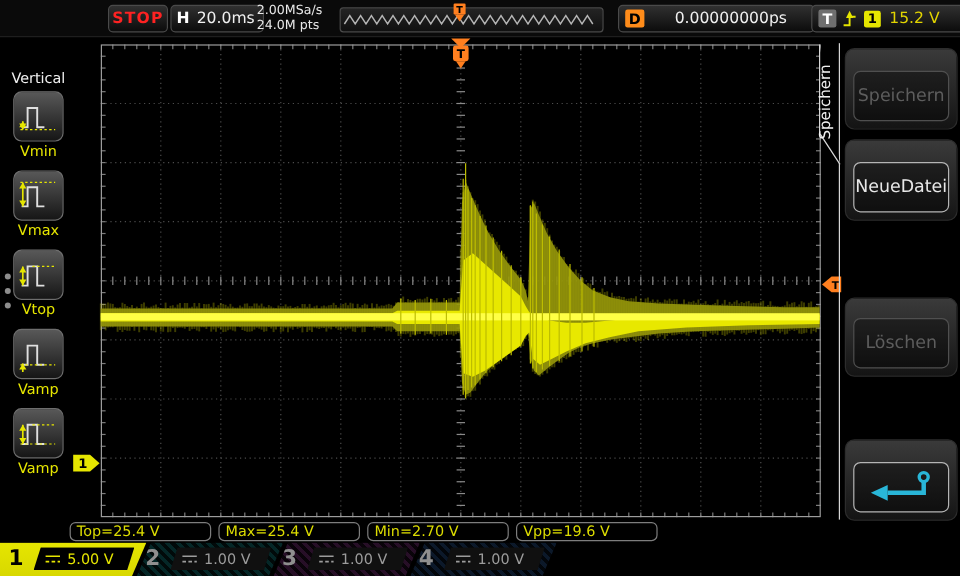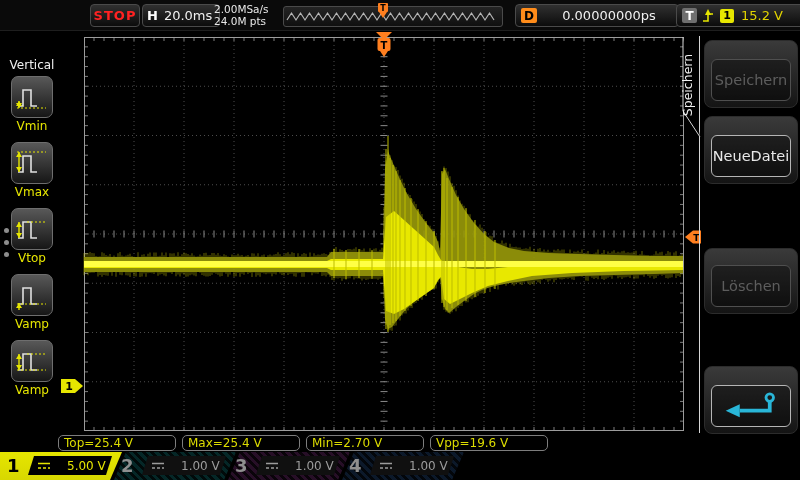--- a/index.html
+++ b/index.html
@@ -50,21 +50,21 @@
   .rbtn-inner.en{border:1px solid #b5b5b5;color:#e8e8e8;}
   .rbtn-inner.dis{border:1px solid #4f4f4f;color:#5d5d5d;}
   
   .meas{position:absolute;top:435px;height:16px;width:118px;border:1px solid #7d7d7d;border-radius:5px;
         background:#000;color:#dcdc00;font-size:12px;line-height:15px;padding-left:5px;box-sizing:border-box;}
   
   .chbar{position:absolute;left:0;top:452px;width:800px;height:28px;background:#000;}
   .chcell{position:absolute;top:0;height:28px;cursor:pointer;}
   .chnum{position:absolute;left:7px;top:3px;font-size:18px;font-weight:bold;line-height:22px;}
   .chinner{position:absolute;left:28px;top:4px;width:84px;height:19px;display:flex;align-items:center;
-           gap:16px;padding-left:9px;box-sizing:border-box;}
+           gap:5px;padding-left:9px;box-sizing:border-box;}
   .chscale{font-size:12px;}
 </style>
 </head>
 <body>
 
 <div class="topbar">
   <div class="tbox stopbtn">STOP</div>
   <div class="tbox hbox">
     <span class="hlabel">H</span>
     <span class="hvalue">20.0ms</span>

